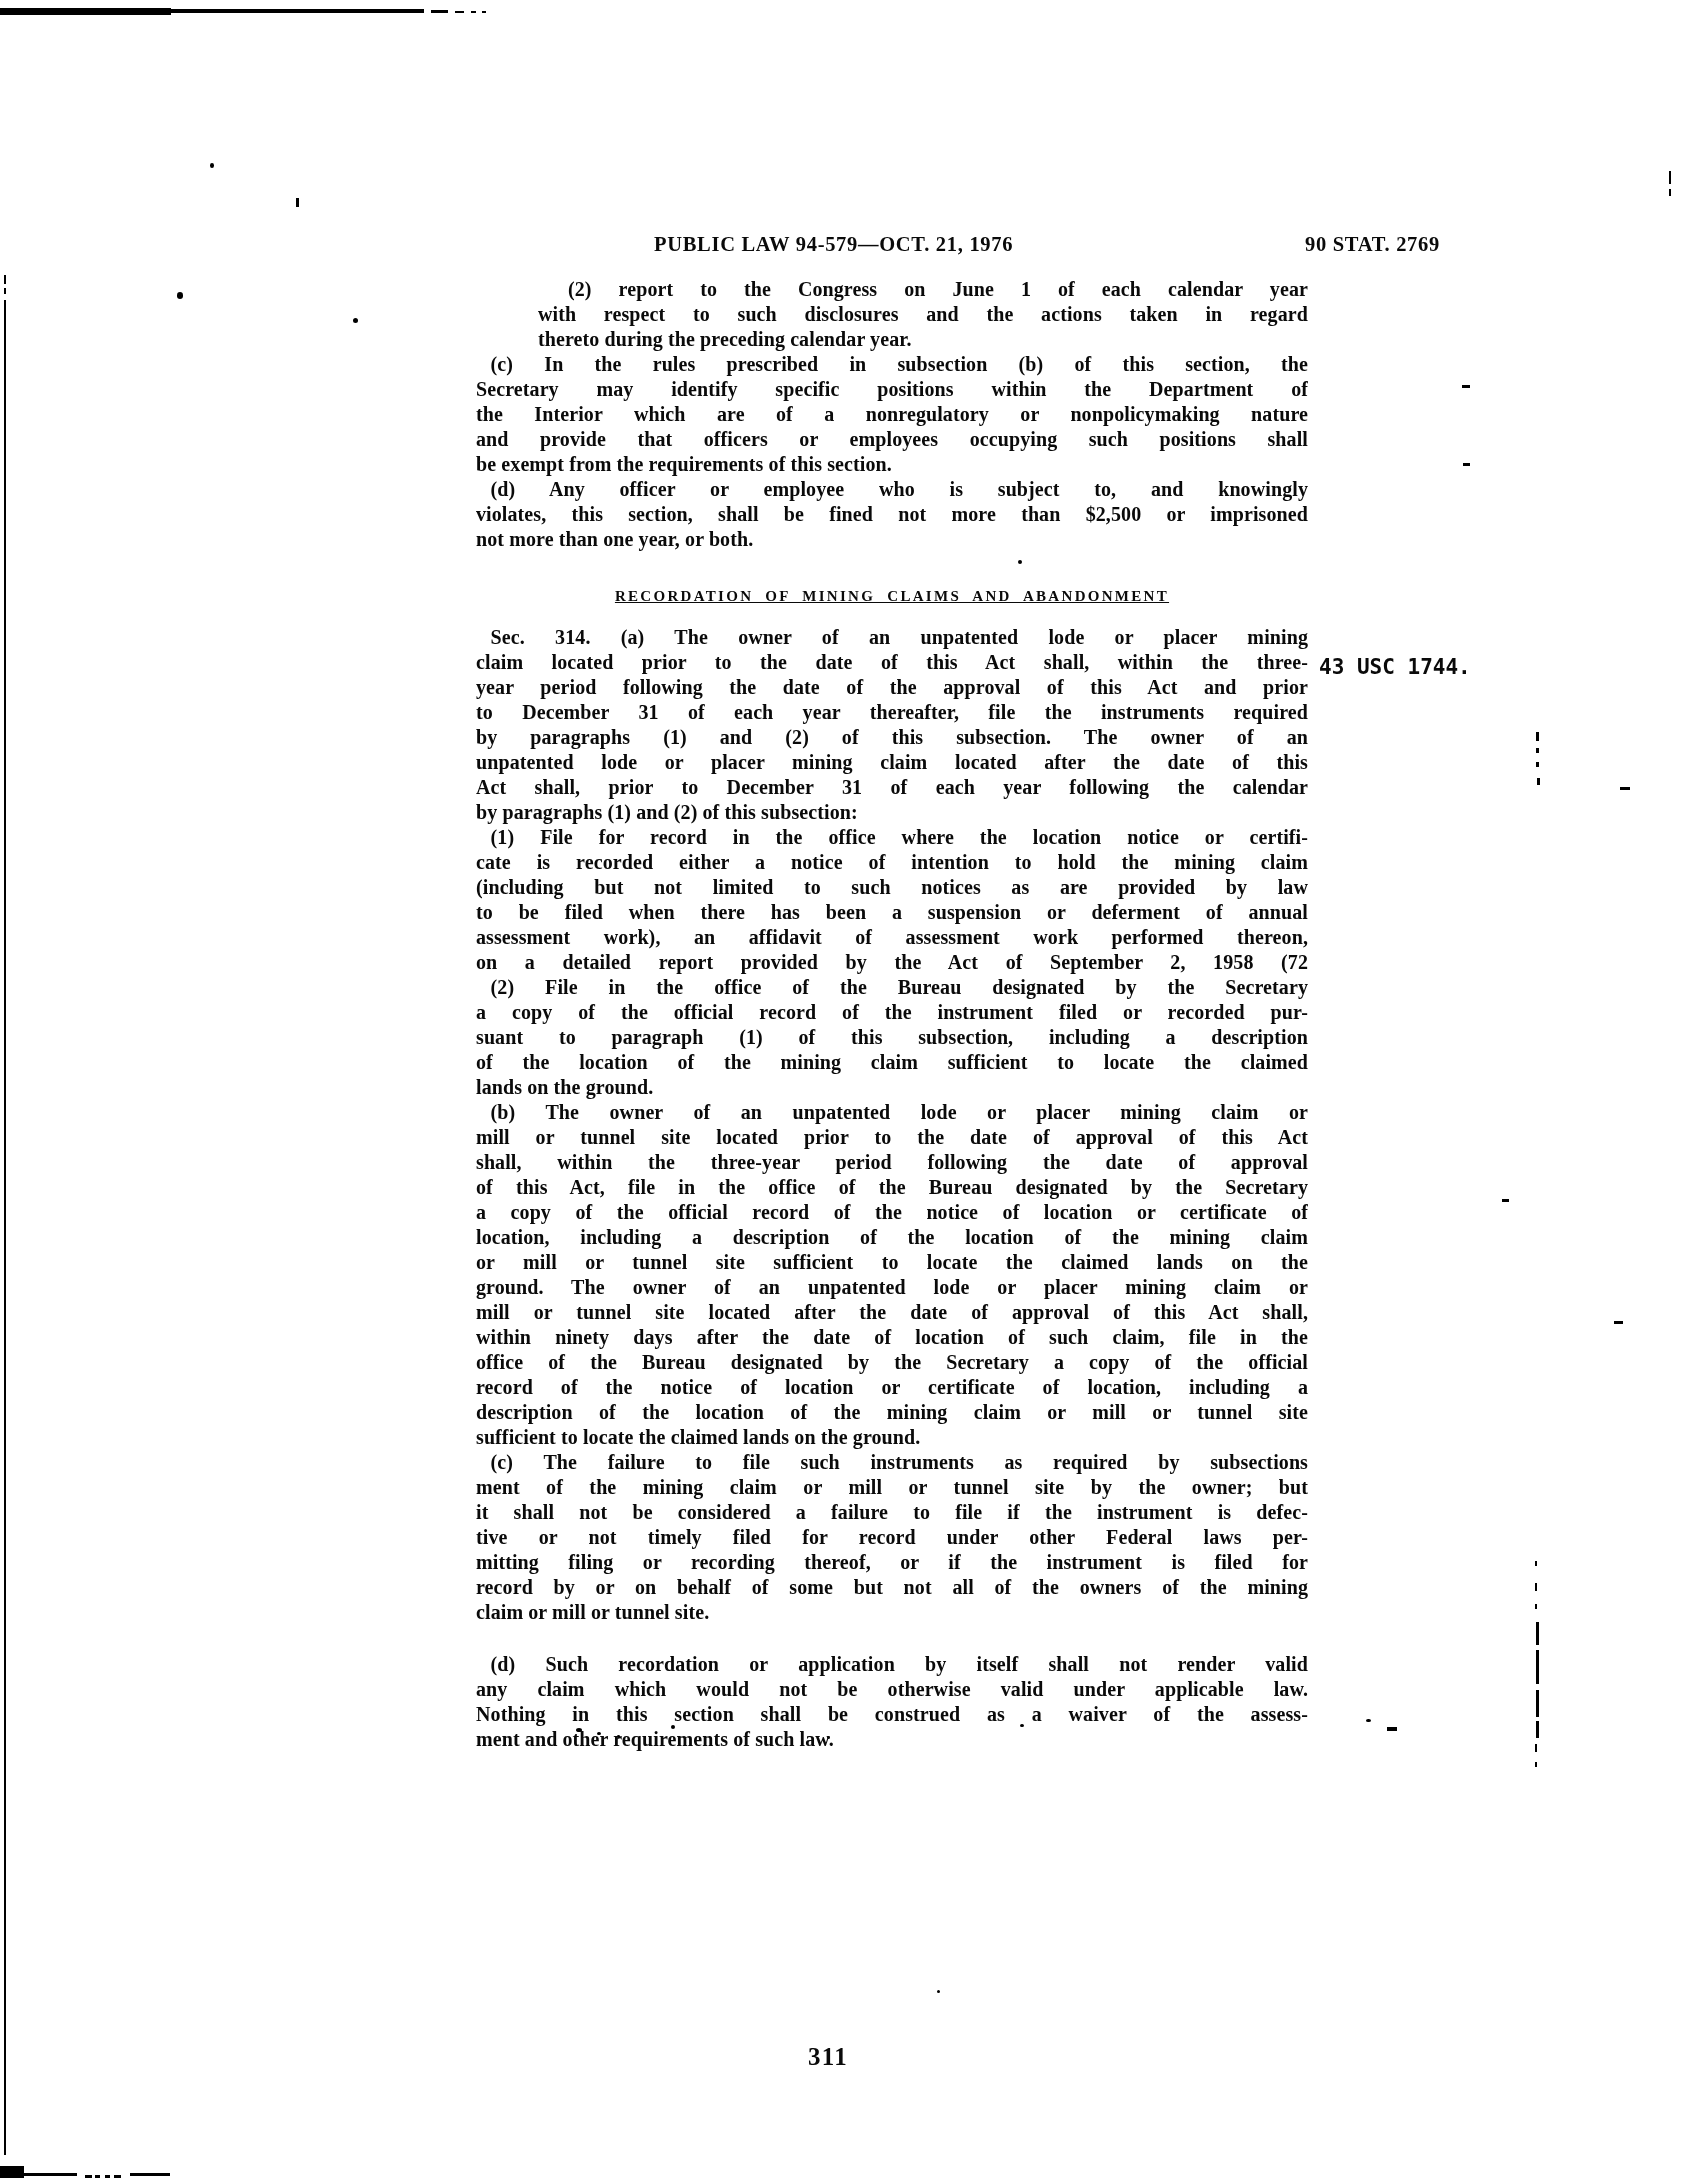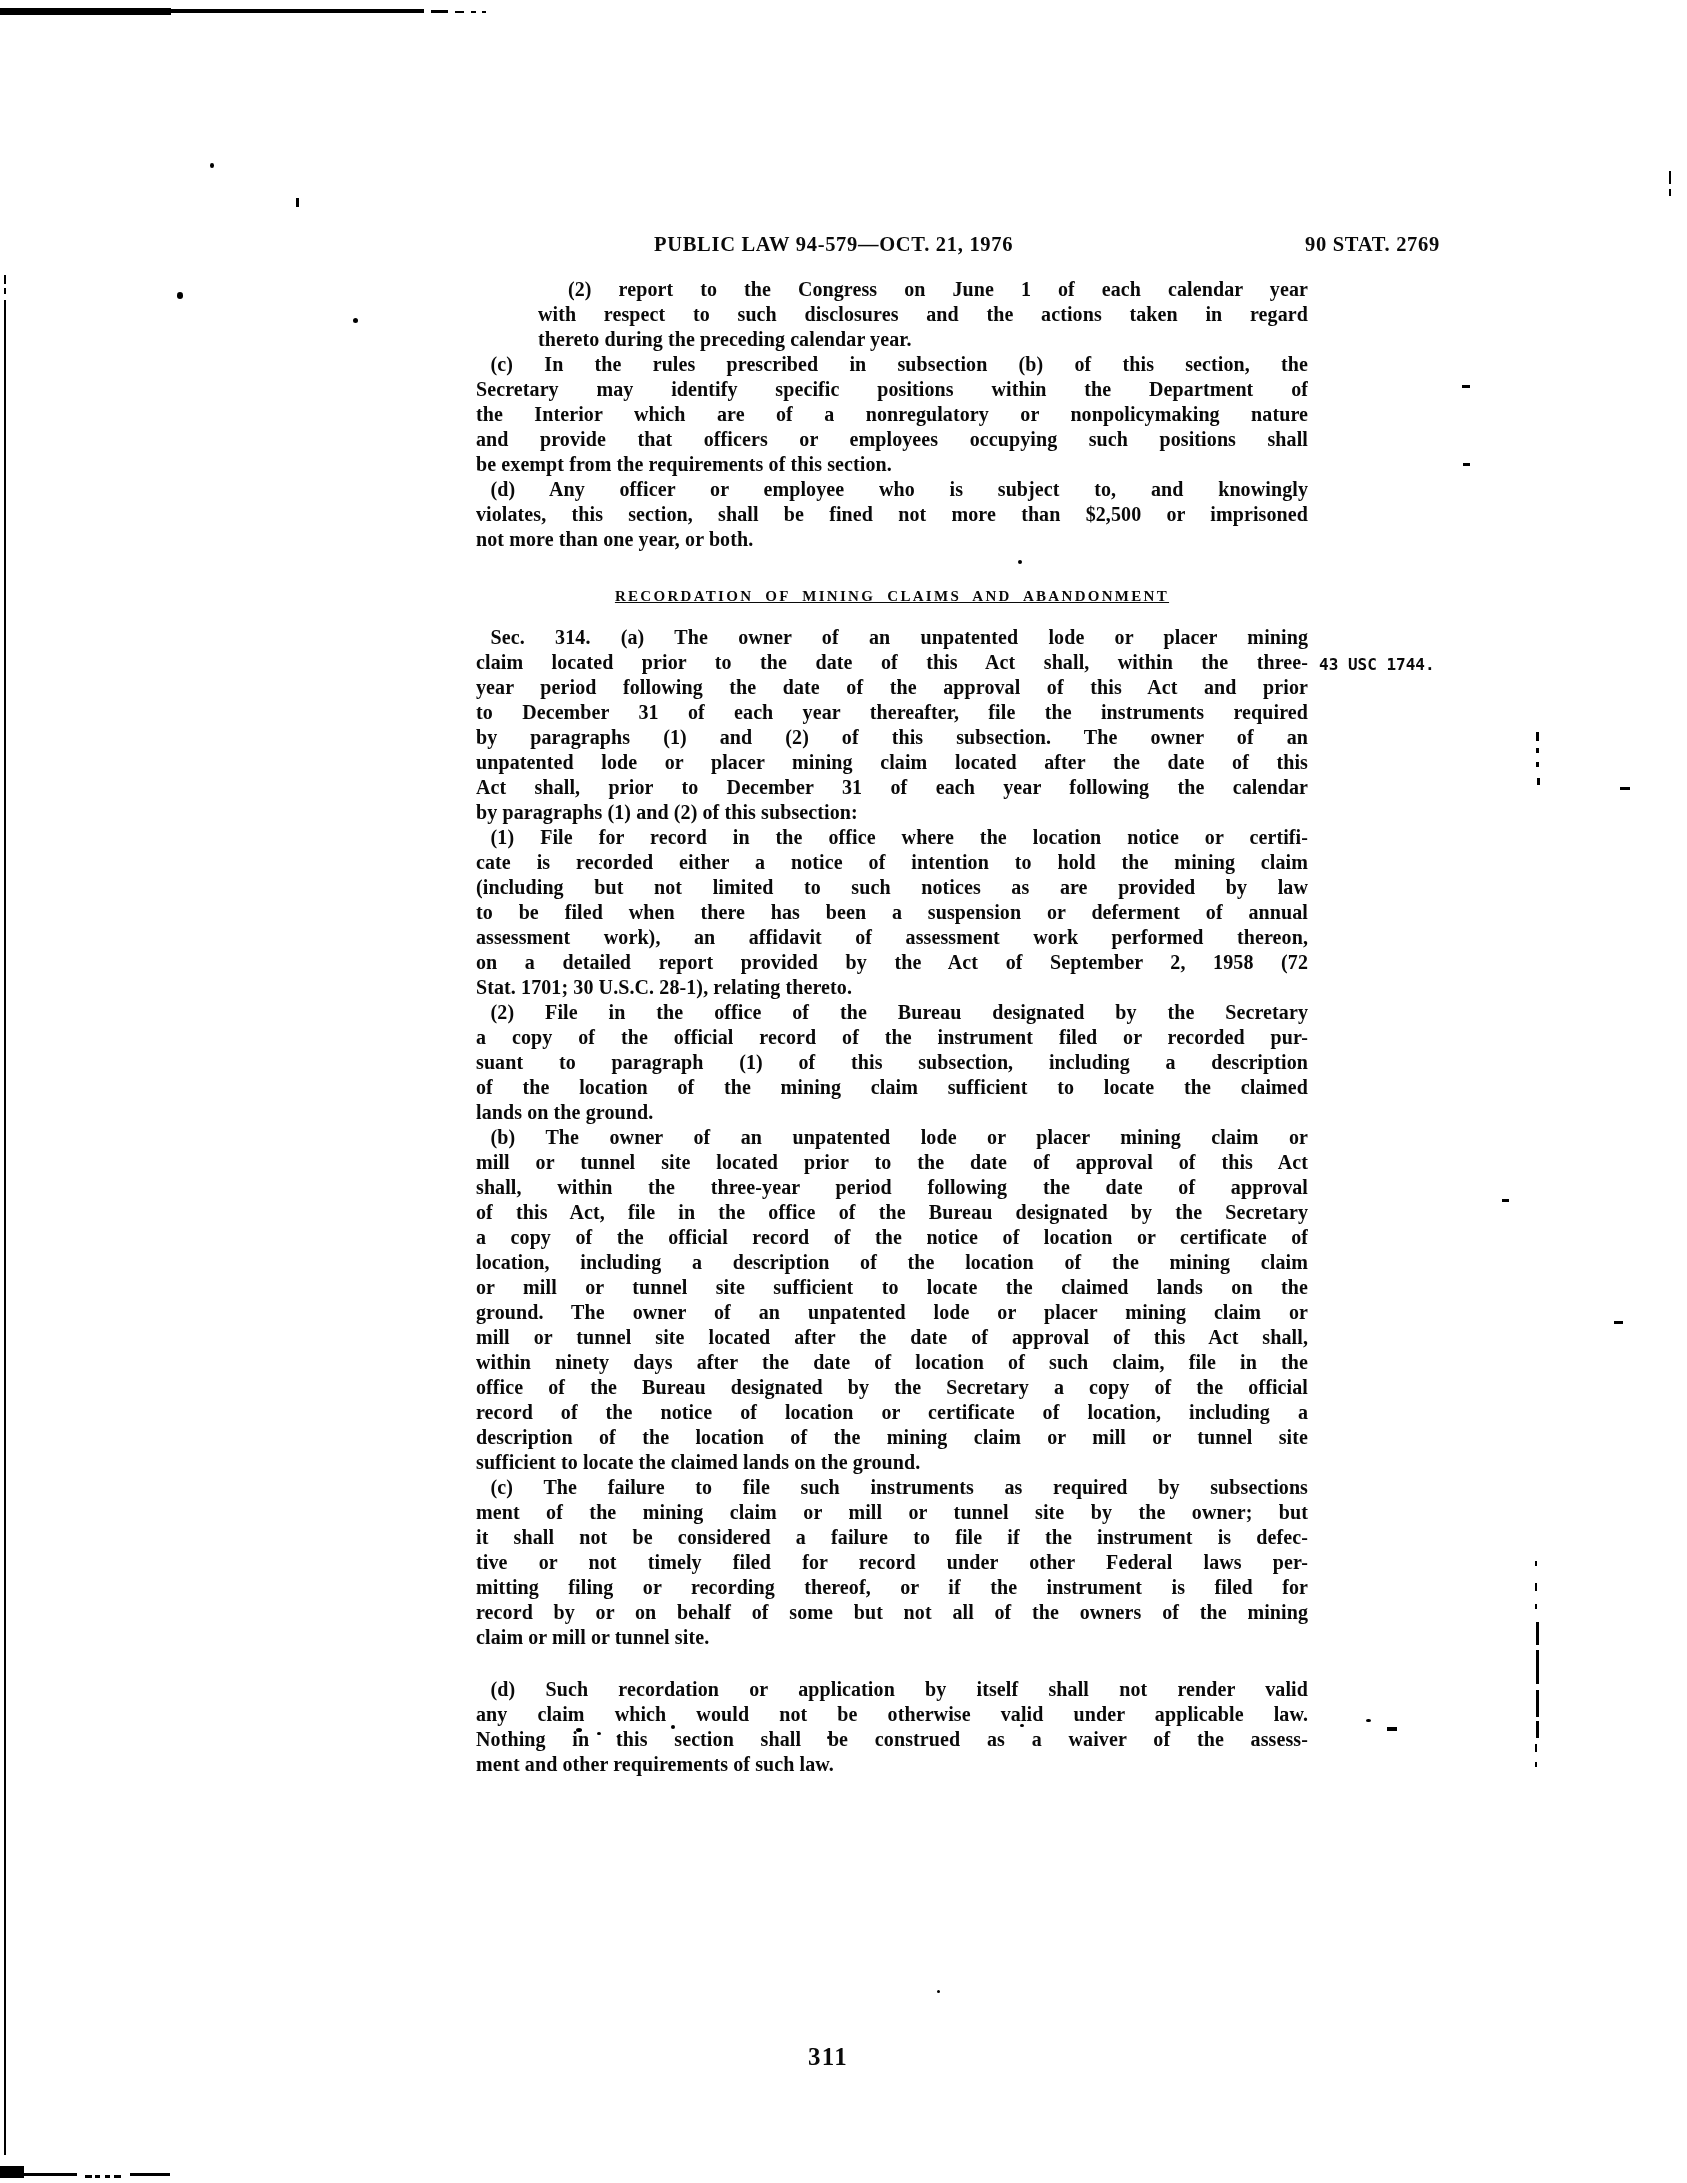--- a/index.html
+++ b/index.html
@@ -24,21 +24,21 @@
   .para.normal .line.first{text-indent:14.6px;}
   .para.quoted{margin-left:62px;}
   .para.quoted .line.first{text-indent:30px;}
   .para.gap-before{margin-top:27px;}
   .section-heading{
     margin:36px 0 0 0;height:37px;font-size:15px;font-weight:bold;
     text-align:center;letter-spacing:2.3px;word-spacing:6px;text-decoration:underline;
   }
   .margin-note{
     position:absolute;left:1319px;top:655px;font-family:"DejaVu Sans Mono", monospace;
-    font-size:16px;font-weight:bold;letter-spacing:0px;white-space:nowrap;
+    font-size:21px;font-weight:bold;letter-spacing:0px;white-space:nowrap;
   }
   .page-number{
     position:absolute;left:808px;top:2043px;font-size:25px;font-weight:bold;
     letter-spacing:1.3px;
   }
   
   .ink{position:absolute;background:#000;}
   .ink.round{border-radius:50%;}
 </style>
 </head>
@@ -136,21 +136,20 @@
           <div class="line">Act shall, prior to December 31 of each year following the calendar</div>
           <div class="line last">by paragraphs (1) and (2) of this subsection:</div>
         </div>
         <div class="para normal">
           <div class="line first">(1) File for record in the office where the location notice or certifi-</div>
           <div class="line">cate is recorded either a notice of intention to hold the mining claim</div>
           <div class="line">(including but not limited to such notices as are provided by law</div>
           <div class="line">to be filed when there has been a suspension or deferment of annual</div>
           <div class="line">assessment work), an affidavit of assessment work performed thereon,</div>
           <div class="line">on a detailed report provided by the Act of September 2, 1958 (72</div>
-          <div class="line last">Stat. 1701; 30 U.S.C. 28-1), relating thereto.</div>
         </div>
         <div class="para normal">
           <div class="line first">(2) File in the office of the Bureau designated by the Secretary</div>
           <div class="line">a copy of the official record of the instrument filed or recorded pur-</div>
           <div class="line">suant to paragraph (1) of this subsection, including a description</div>
           <div class="line">of the location of the mining claim sufficient to locate the claimed</div>
           <div class="line last">lands on the ground.</div>
         </div>
         <div class="para normal">
           <div class="line first">(b) The owner of an unpatented lode or placer mining claim or</div>

